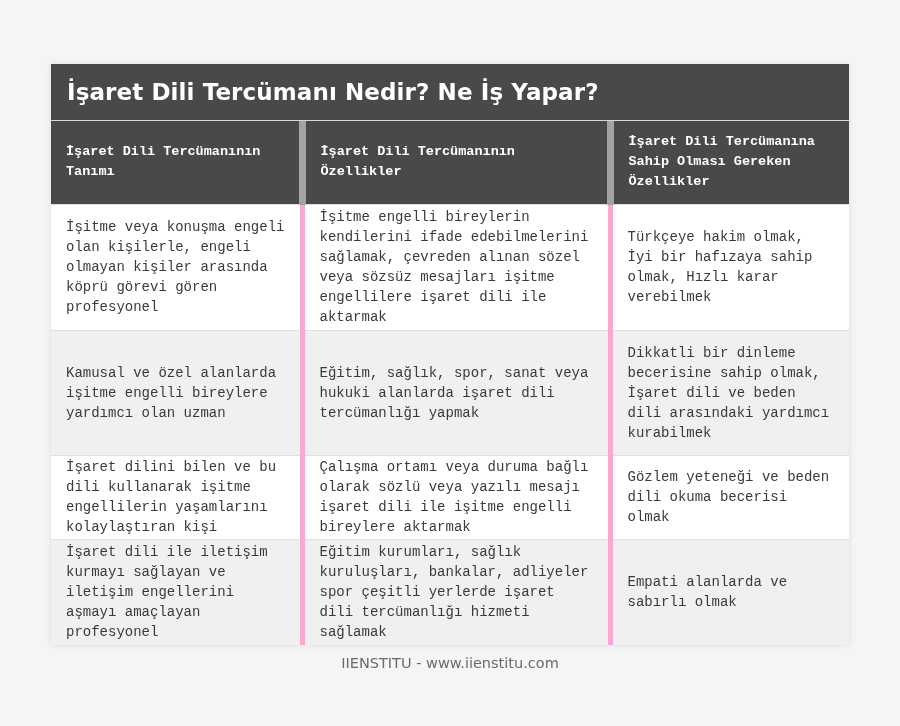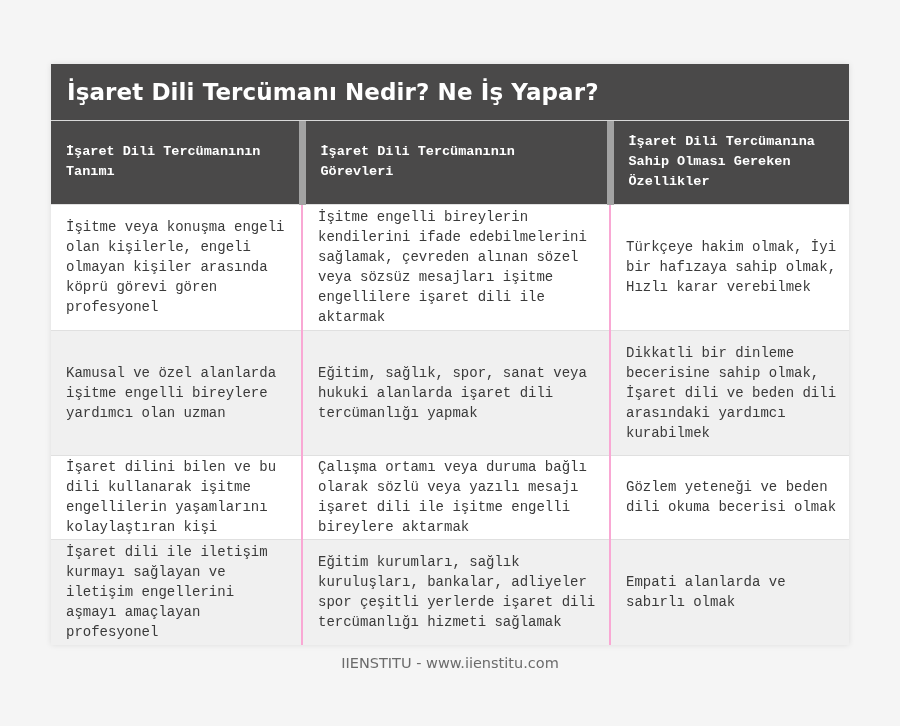--- a/index.html
+++ b/index.html
@@ -57,21 +57,21 @@
       box-sizing: border-box;
       vertical-align: middle;
     }
     th:first-child { border-left: none; }
     td {
       color: #3a3a3a;
       font-size: 14px;
       line-height: 20px;
       padding: 0 12px 0 15px;
       vertical-align: middle;
-      border-left: 2px solid #f9a8d4;
+      border-left: 5px solid #f9a8d4;
       border-top: 1px solid #e0e0e0;
       box-sizing: border-box;
     }
     td:first-child { border-left: none; }
     tr.odd td { background: #ffffff; }
     tr.even td { background: #f0f0f0; }
     tr.r1 td { height: 126px; }
     tr.r2 td { height: 125px; }
     tr.r3 td { height: 84px; }
     tr.r4 td { height: 106px; }
@@ -92,21 +92,21 @@
   <div class="title-bar">İşaret Dili Tercümanı Nedir? Ne İş Yapar?</div>
   <table>
     <colgroup>
       <col class="c1">
         <col class="c2">
         <col class="c3">
     </colgroup>
     <thead>
       <tr>
         <th>İşaret Dili Tercümanının Tanımı</th>
-        <th>İşaret Dili Tercümanının Görevleri</th>
+        <th>İşaret Dili Tercümanının Özellikler</th>
         <th>İşaret Dili Tercümanına Sahip Olması Gereken Özellikler</th>
       </tr>
     </thead>
     <tbody>
       <tr class="odd r1">
         <td>İşitme veya konuşma engeli olan kişilerle, engeli olmayan kişiler arasında köprü görevi gören profesyonel</td>
         <td>İşitme engelli bireylerin kendilerini ifade edebilmelerini sağlamak, çevreden alınan sözel veya sözsüz mesajları işitme engellilere işaret dili ile aktarmak</td>
         <td>Türkçeye hakim olmak, İyi bir hafızaya sahip olmak, Hızlı karar verebilmek</td>
       </tr>
       <tr class="even r2">

